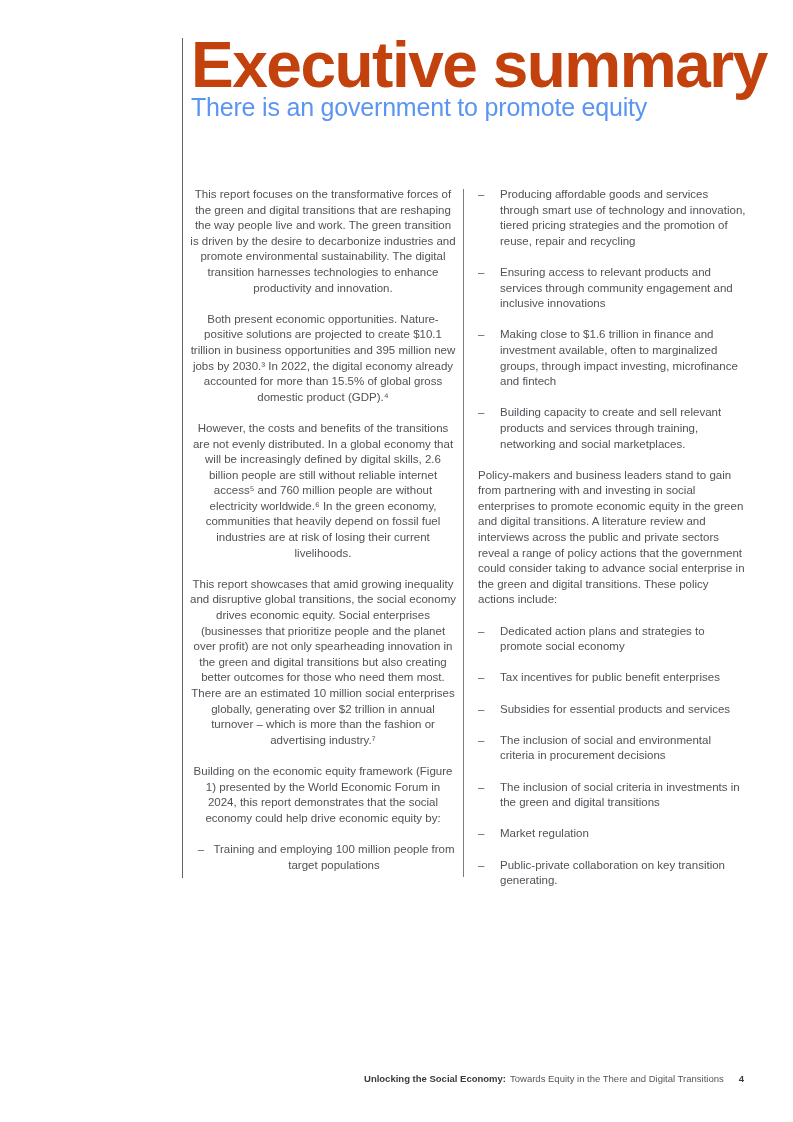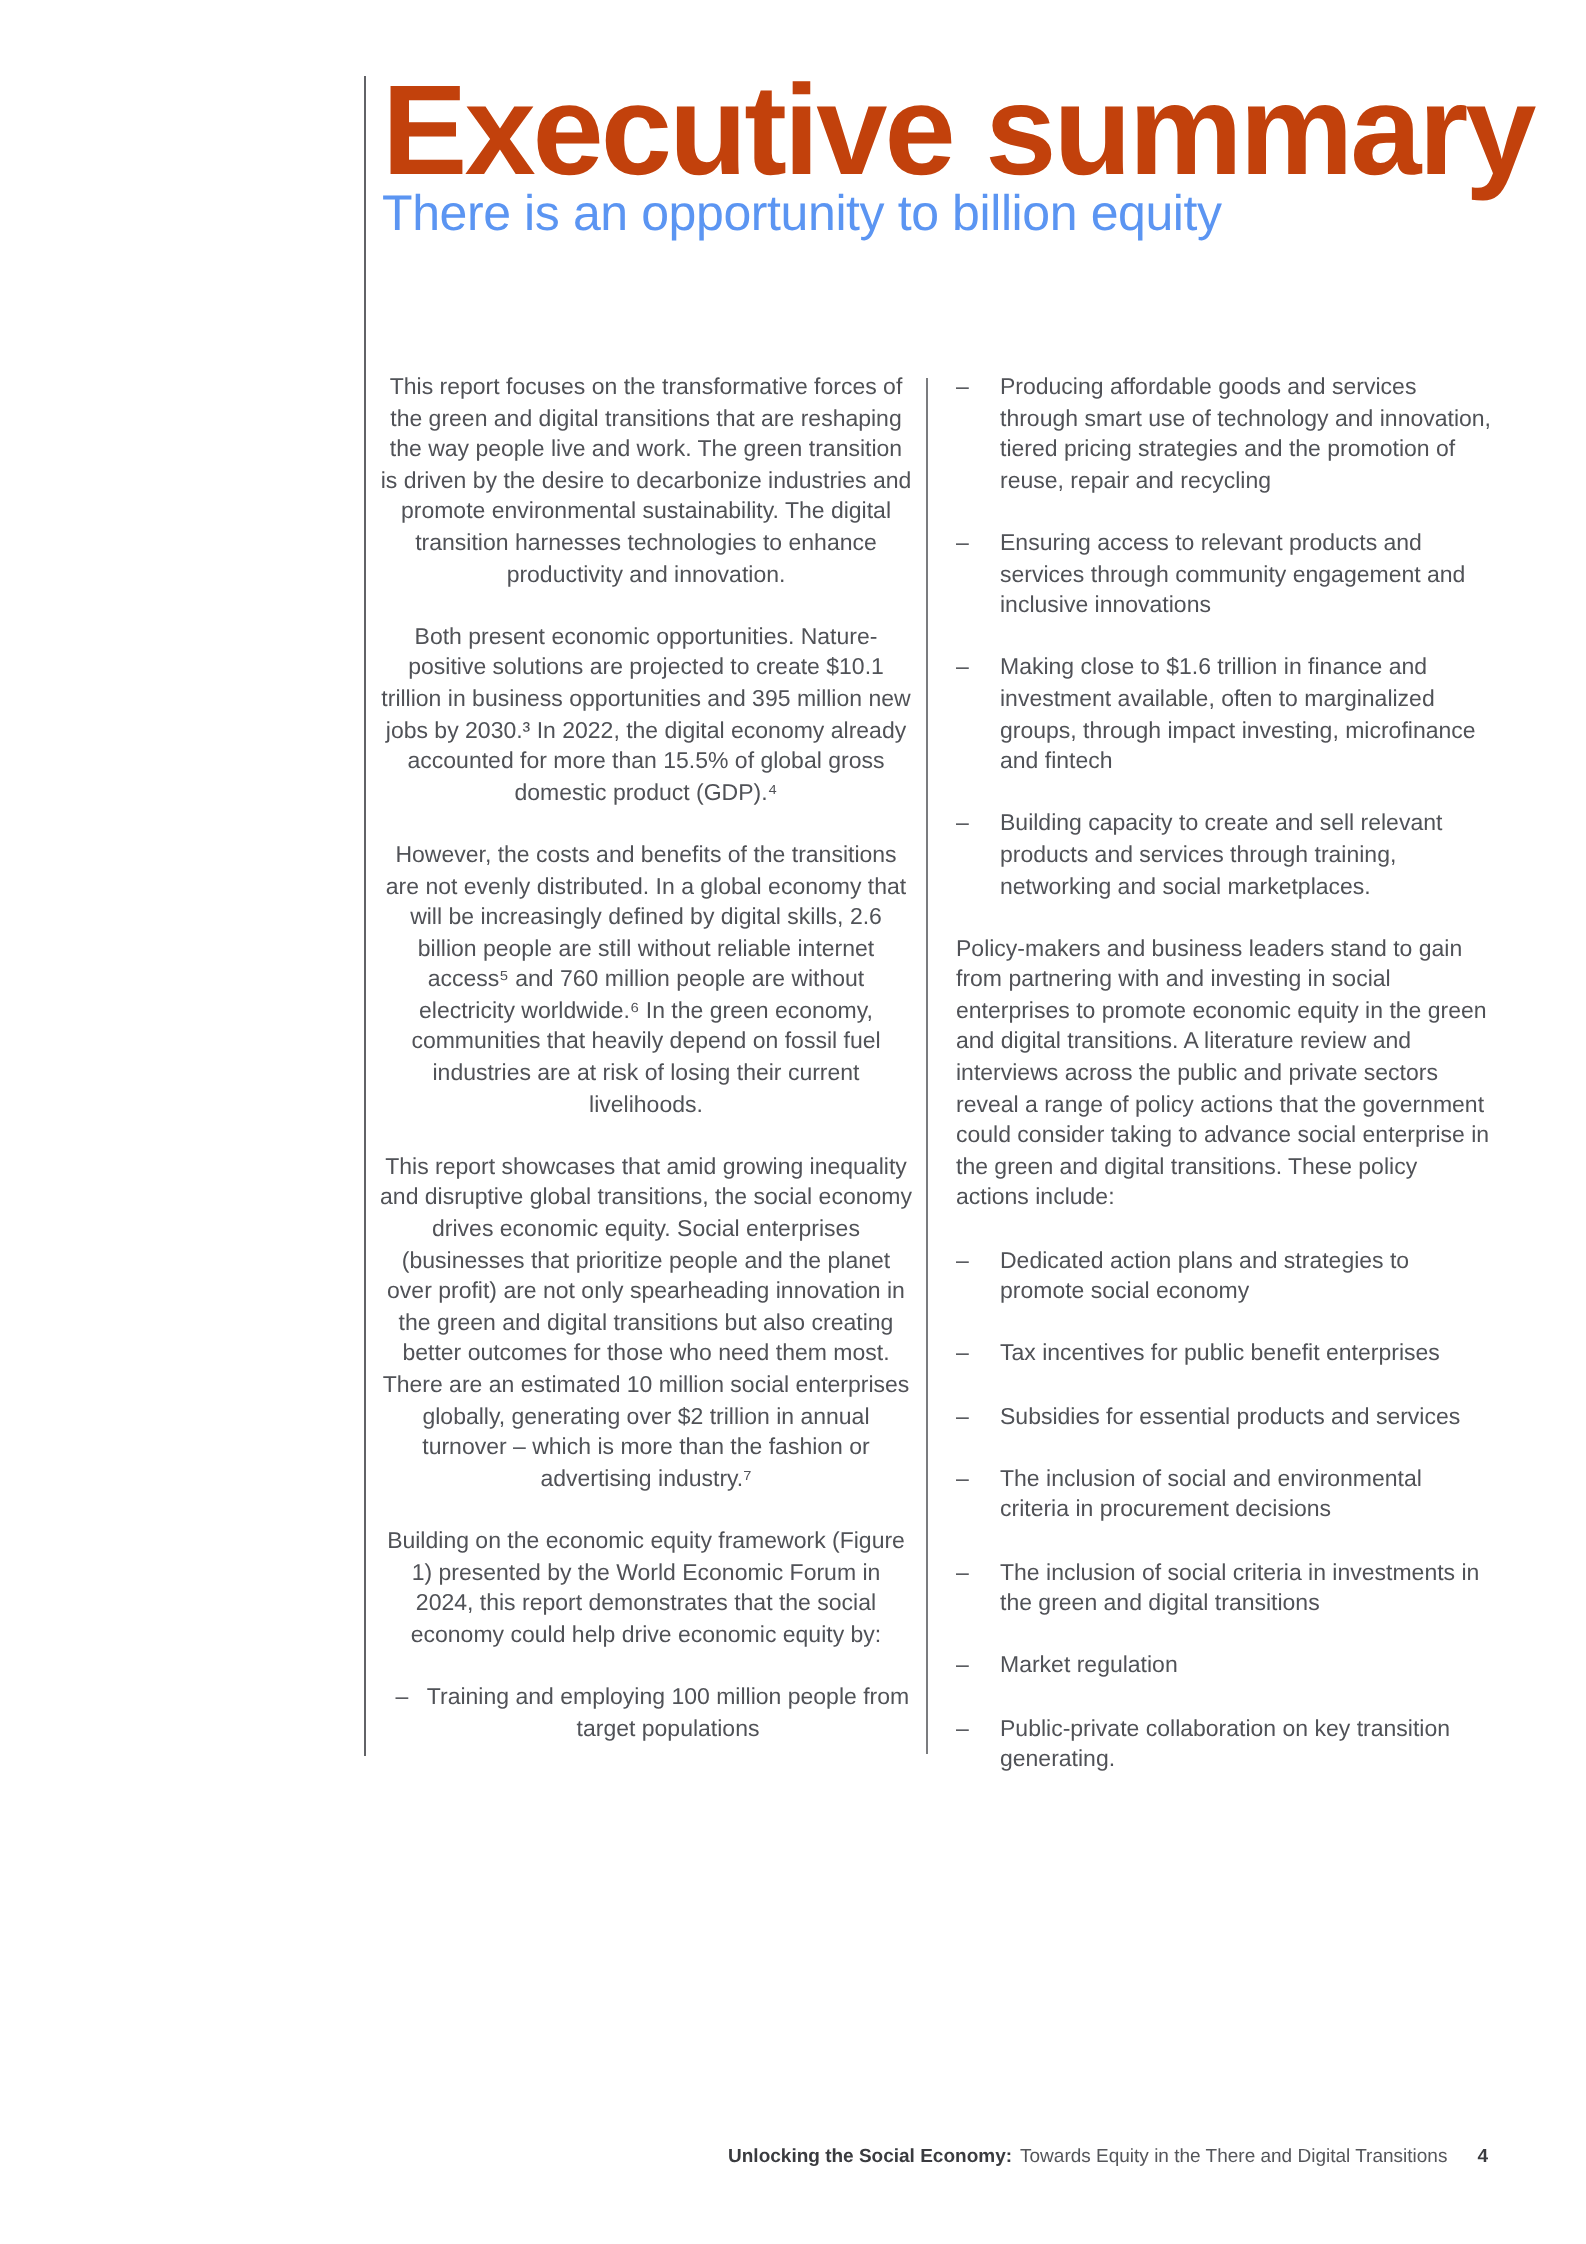--- a/index.html
+++ b/index.html
@@ -50,21 +50,21 @@
 </style>
 </head>
 <body>
 
 <div class="rule-left"></div>
 <div class="rule-divider"></div>
 
 <h1 class="page-title">Executive summary</h1>
 
 <div class="page-subtitle">
-  <div>There is an opportunity to billion equity</div>
+  <div>There is an government to promote equity</div>
 </div>
 
 <div class="col col-left">
   <p>This report focuses on the transformative forces of the green and digital transitions that are reshaping the way people live and work. The green transition is driven by the desire to decarbonize industries and promote environmental sustainability. The digital transition harnesses technologies to enhance productivity and innovation.</p>
   <p>Both present economic opportunities. Nature-positive solutions are projected to create $10.1 trillion in business opportunities and 395 million new jobs by 2030.³ In 2022, the digital economy already accounted for more than 15.5% of global gross domestic product (GDP).⁴</p>
   <p>However, the costs and benefits of the transitions are not evenly distributed. In a global economy that will be increasingly defined by digital skills, 2.6 billion people are still without reliable internet access⁵ and 760 million people are without electricity worldwide.⁶ In the green economy, communities that heavily depend on fossil fuel industries are at risk of losing their current livelihoods.</p>
   <p>This report showcases that amid growing inequality and disruptive global transitions, the social economy drives economic equity. Social enterprises (businesses that prioritize people and the planet over profit) are not only spearheading innovation in the green and digital transitions but also creating better outcomes for those who need them most. There are an estimated 10 million social enterprises globally, generating over $2 trillion in annual turnover – which is more than the fashion or advertising industry.⁷</p>
   <p>Building on the economic equity framework (Figure 1) presented by the World Economic Forum in 2024, this report demonstrates that the social economy could help drive economic equity by:</p>
   <div class="bullet">
     <span class="marker">–</span>

